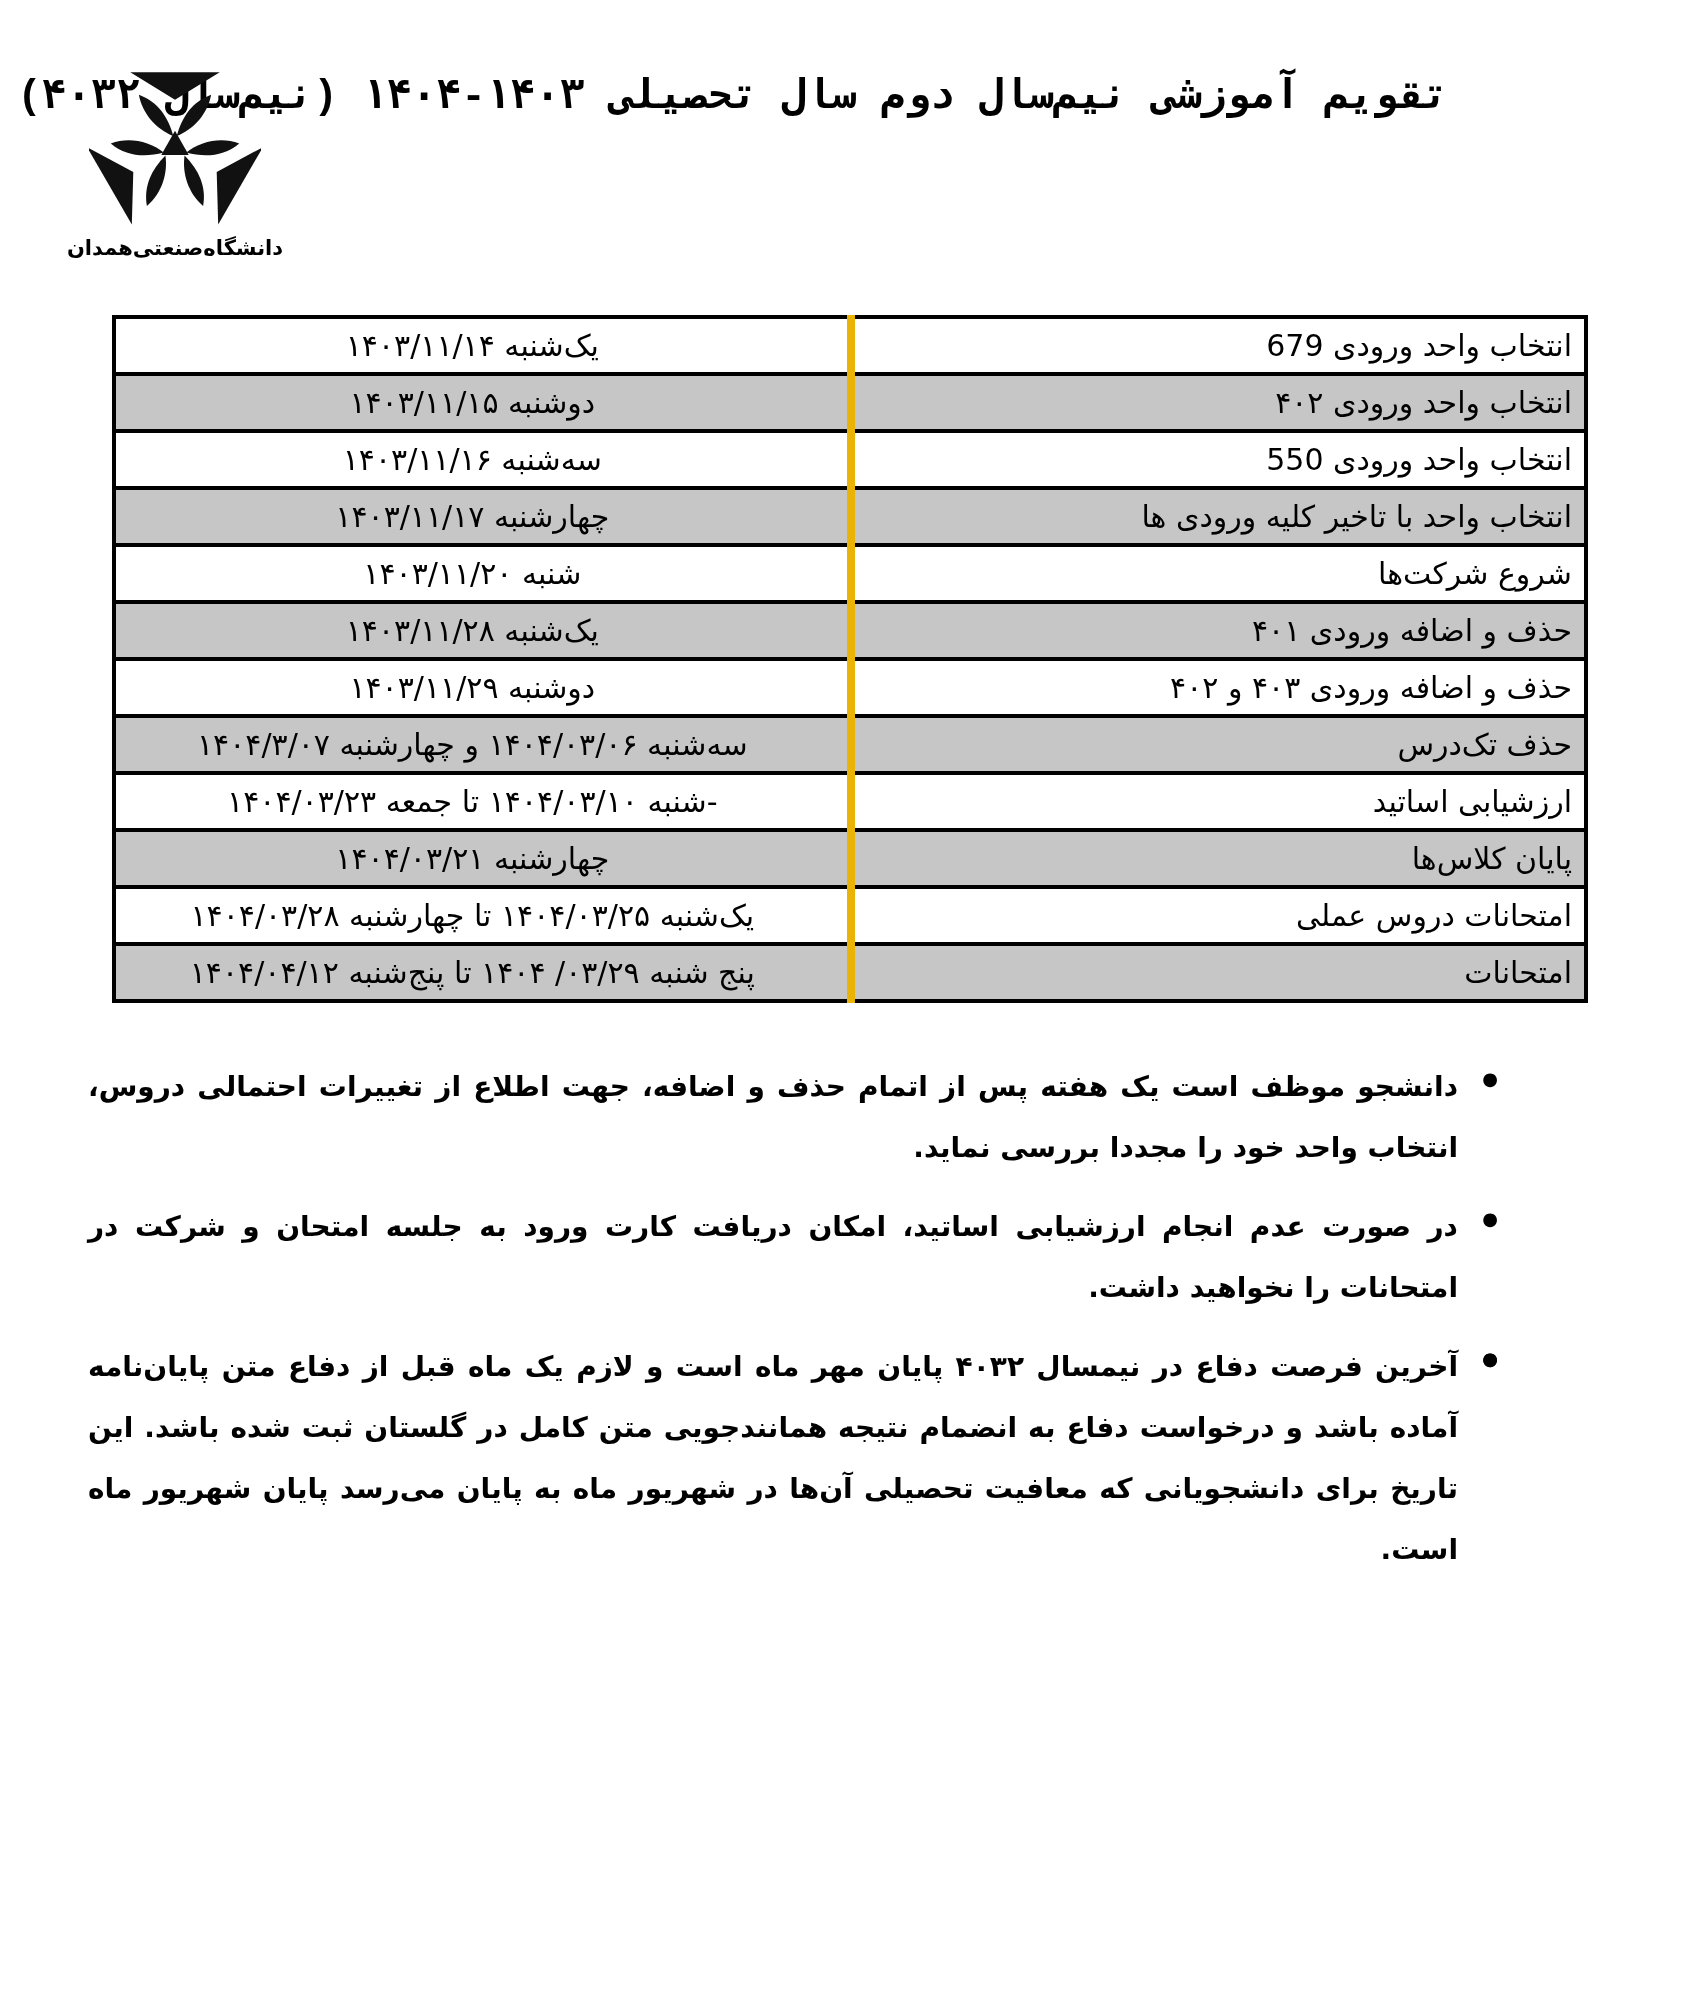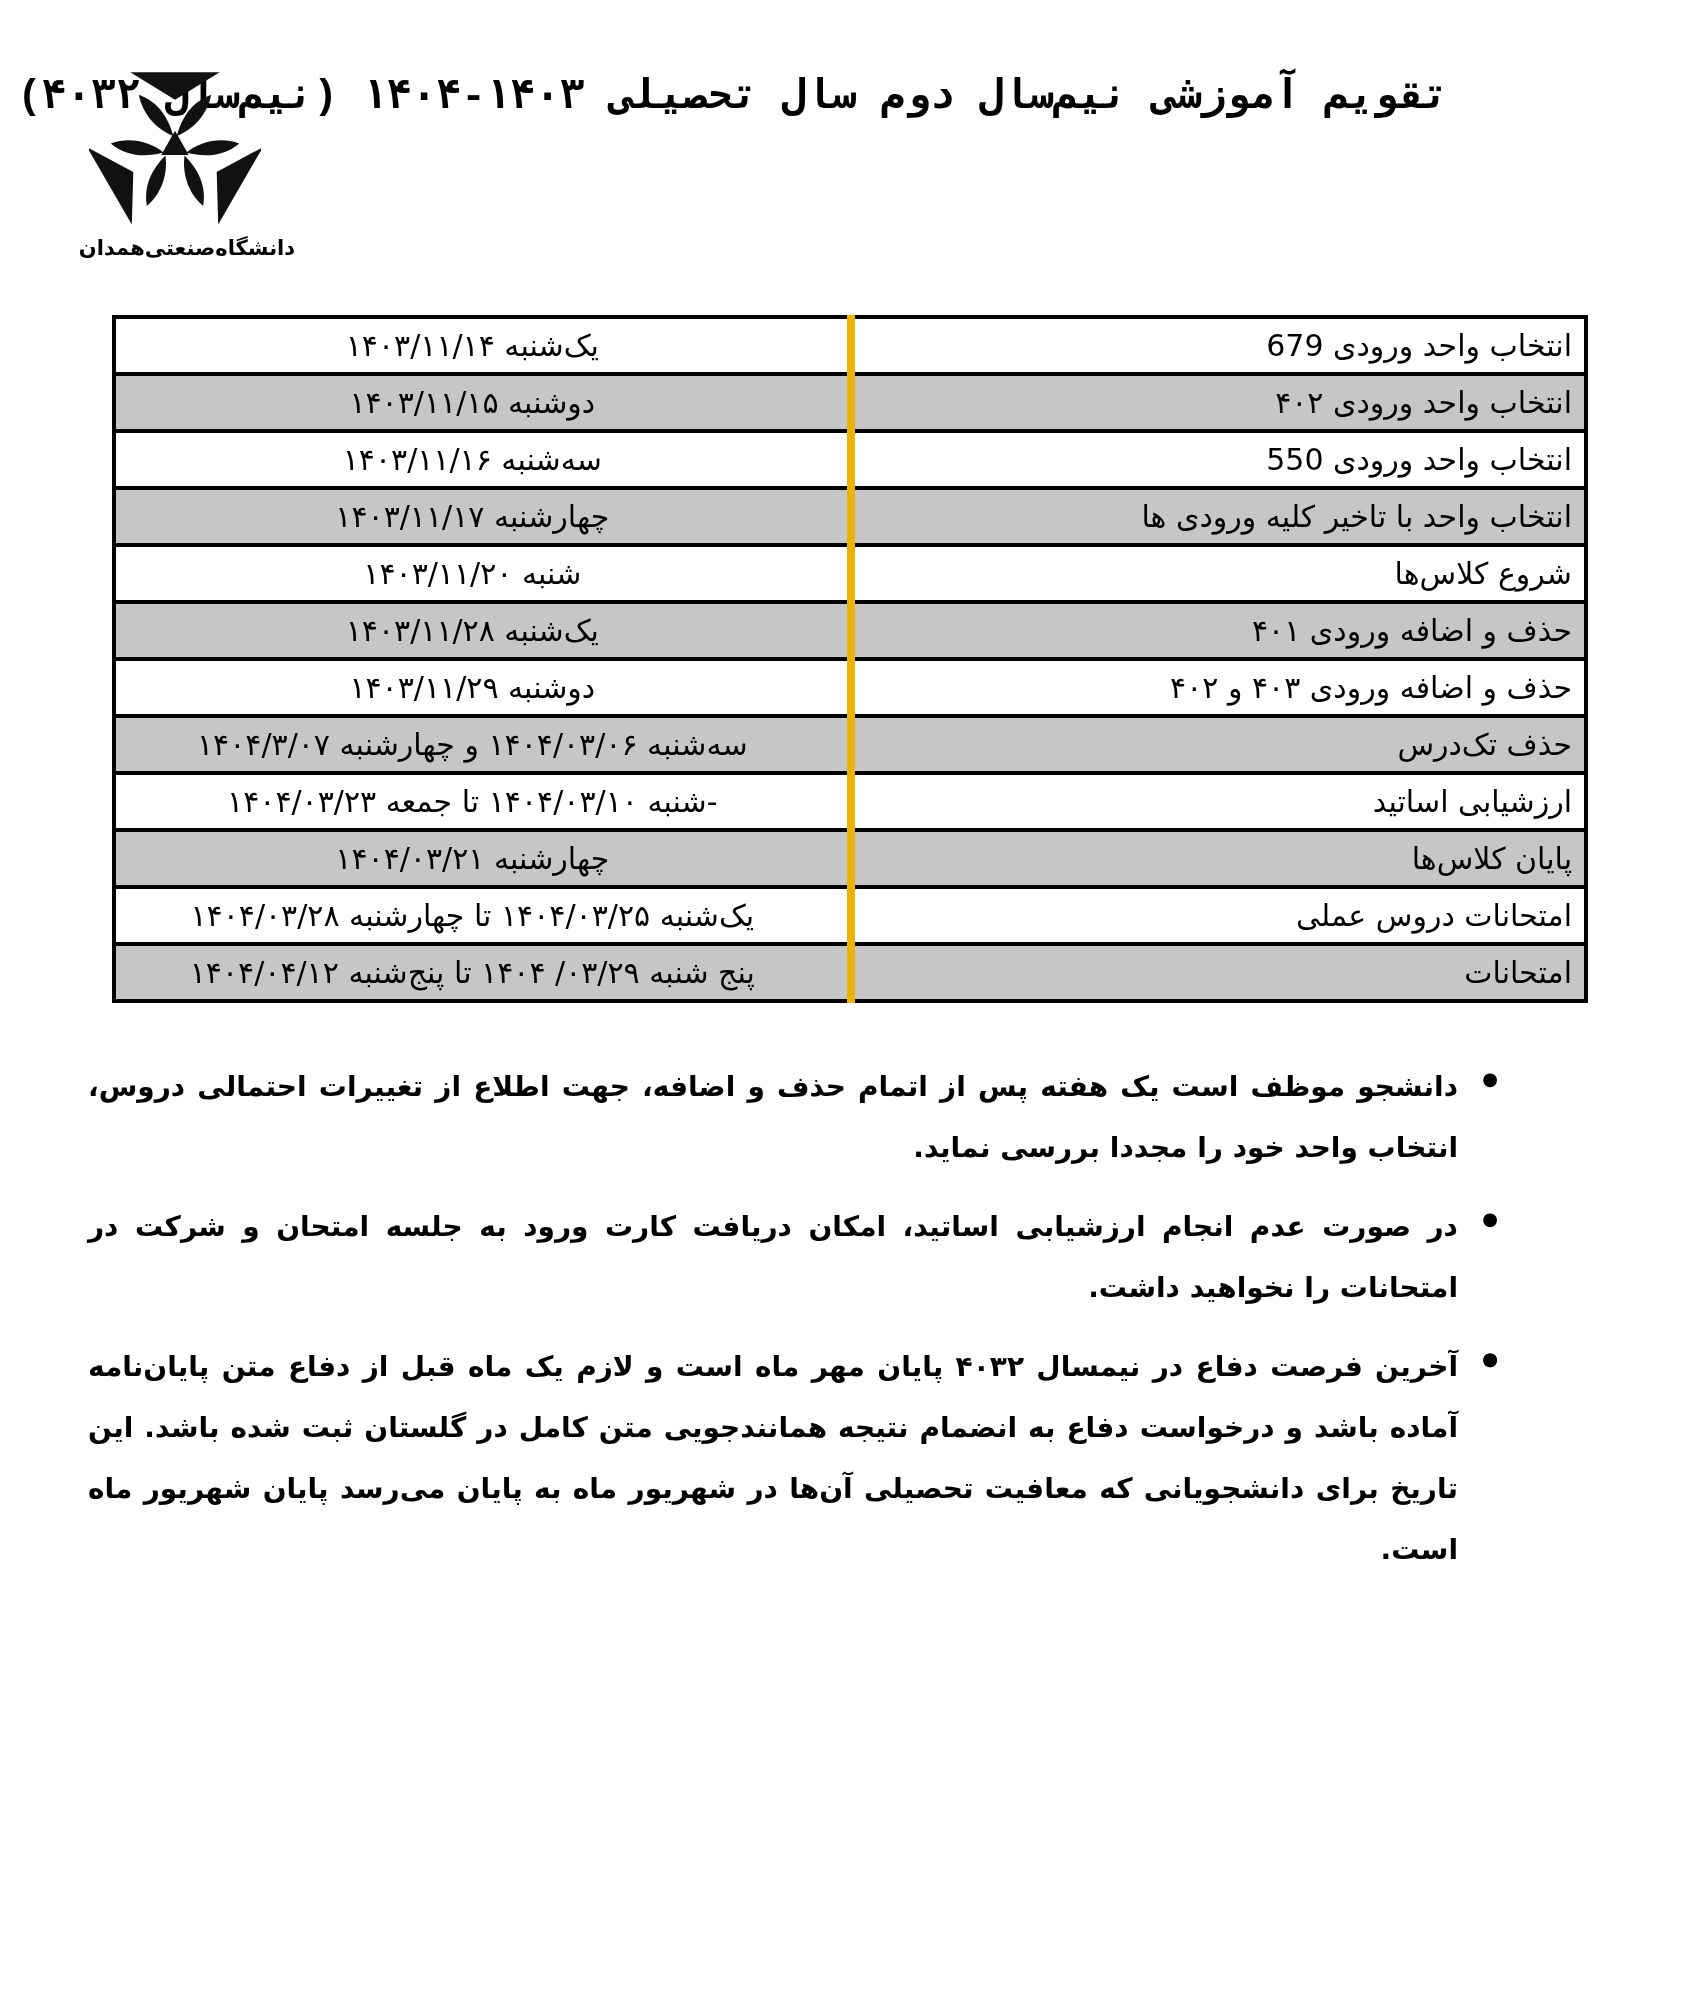--- a/index.html
+++ b/index.html
@@ -4,21 +4,21 @@
 <style>
   html,body{margin:0;padding:0;background:#ffffff;}
   body{font-family:"DejaVu Sans", sans-serif; color:#000;}
   #page{position:relative;width:1683px;height:2002px;background:#fff;overflow:hidden;}
 
   
   .title-block{position:absolute;top:70px;right:235px;left:285px;text-align:center;}
   .title-line1{font-size:41px;font-weight:bold;line-height:1.35;white-space:nowrap;font-family:Liberation Mono, monospace;}
   .title-line2{font-size:40px;font-weight:bold;margin-top:40px;}
 
-  .logo-block{position:absolute;top:62px;left:55px;width:240px;}
+  .logo-block{position:absolute;top:62px;left:55px;width:240px;text-align:center;}
   .logo-mark{display:block;margin:0 auto;}
   .logo-caption{font-size:21px;font-weight:bold;margin-top:2px;letter-spacing:0px;white-space:nowrap;}
 
   
   table.cal{position:absolute;top:315px;right:95px;width:1476px;border-collapse:collapse;
             border:4px solid #000;table-layout:fixed;}
   table.cal td{border-top:4px solid #000;border-bottom:4px solid #000;height:53px;
                font-size:30px;vertical-align:middle;overflow:hidden;}
   td.event{width:50.5%;text-align:right;padding:0 12px 0 6px;}
   td.date {width:49.5%;text-align:center;padding:0 26px 0 8px;border-right:8px solid #eab308;}
@@ -75,21 +75,21 @@
   </tr>
         <tr>
     <td class="event">انتخاب واحد ورودی 550</td>
     <td class="date">سه‌شنبه ۱۴۰۳/۱۱/۱۶</td>
   </tr>
         <tr style="background-color: rgb(198, 198, 198);">
     <td class="event">انتخاب واحد با تاخیر کلیه ورودی ها</td>
     <td class="date">چهارشنبه ۱۴۰۳/۱۱/۱۷</td>
   </tr>
         <tr>
-    <td class="event">شروع کلاس‌ها</td>
+    <td class="event">شروع شرکت‌ها</td>
     <td class="date">شنبه ۱۴۰۳/۱۱/۲۰</td>
   </tr>
         <tr style="background-color: rgb(198, 198, 198);">
     <td class="event">حذف و اضافه ورودی ۴۰۱</td>
     <td class="date">یک‌شنبه ۱۴۰۳/۱۱/۲۸</td>
   </tr>
         <tr>
     <td class="event">حذف و اضافه ورودی ۴۰۳ و ۴۰۲</td>
     <td class="date">دوشنبه ۱۴۰۳/۱۱/۲۹</td>
   </tr>

